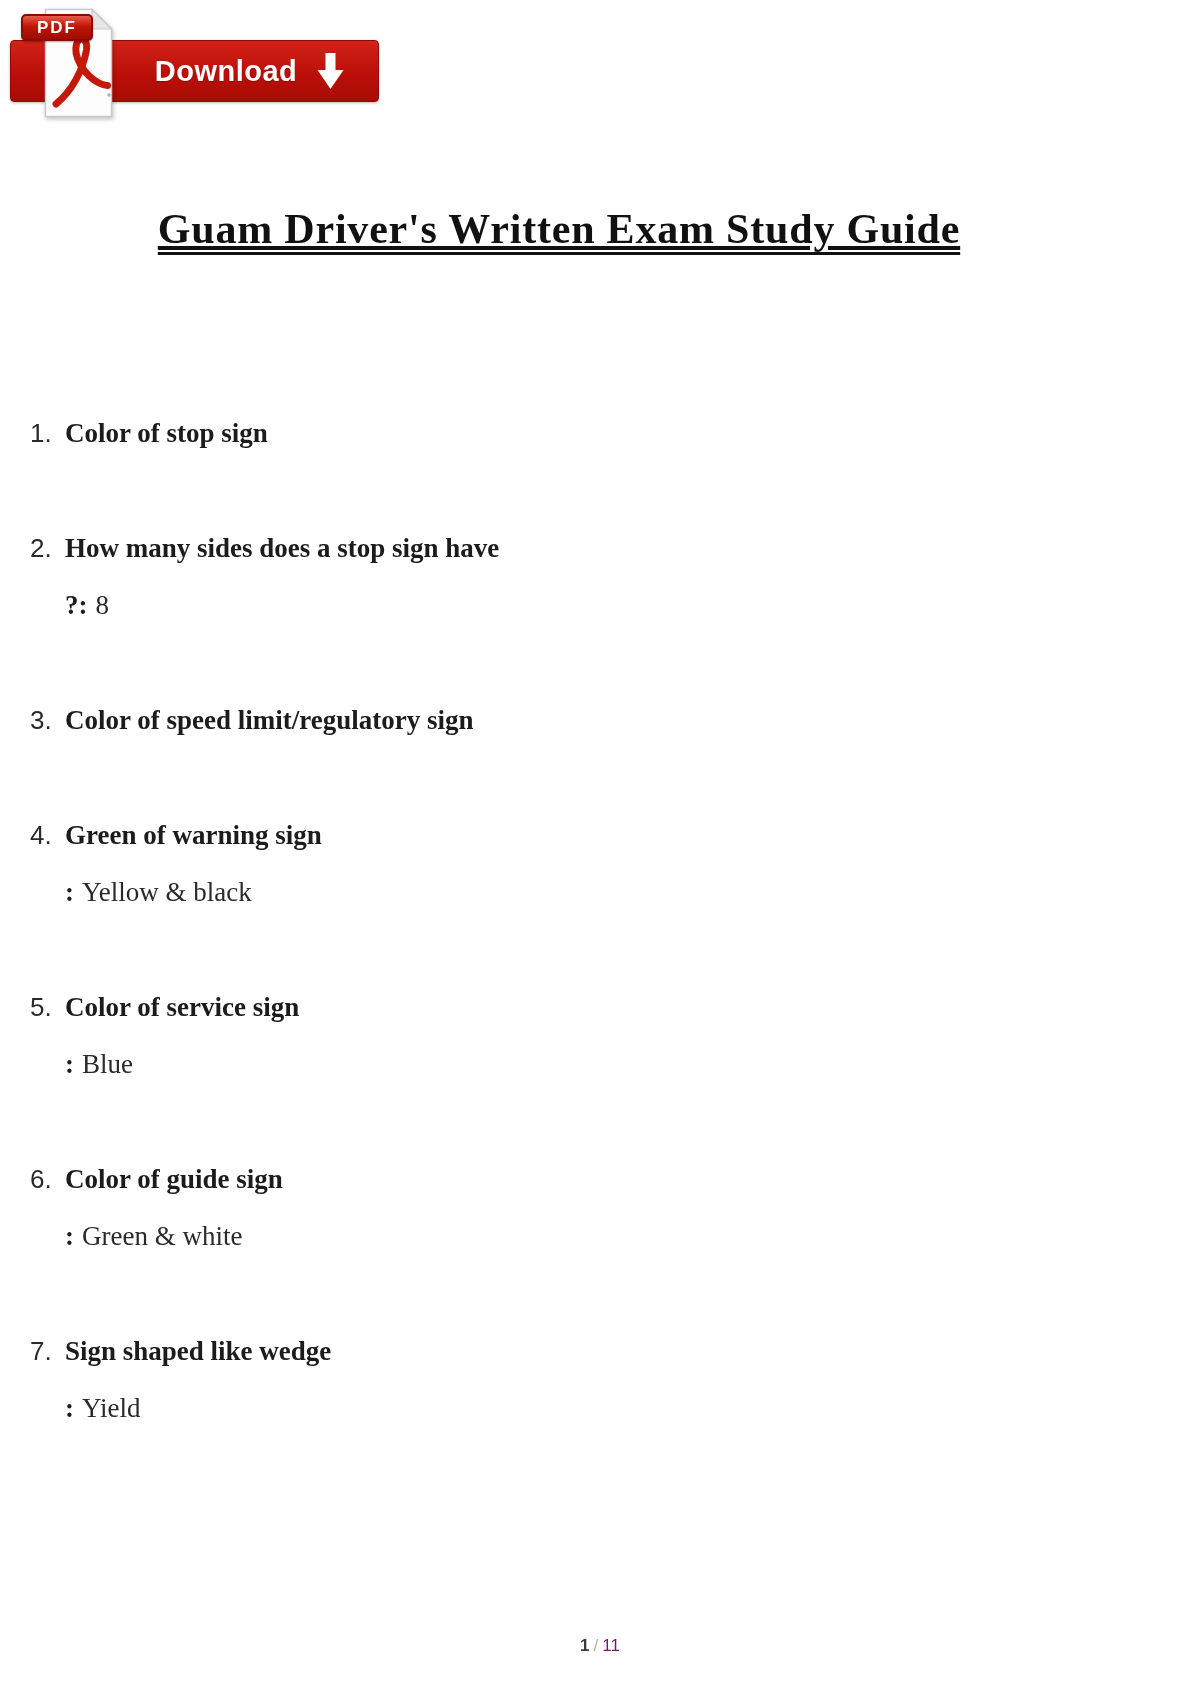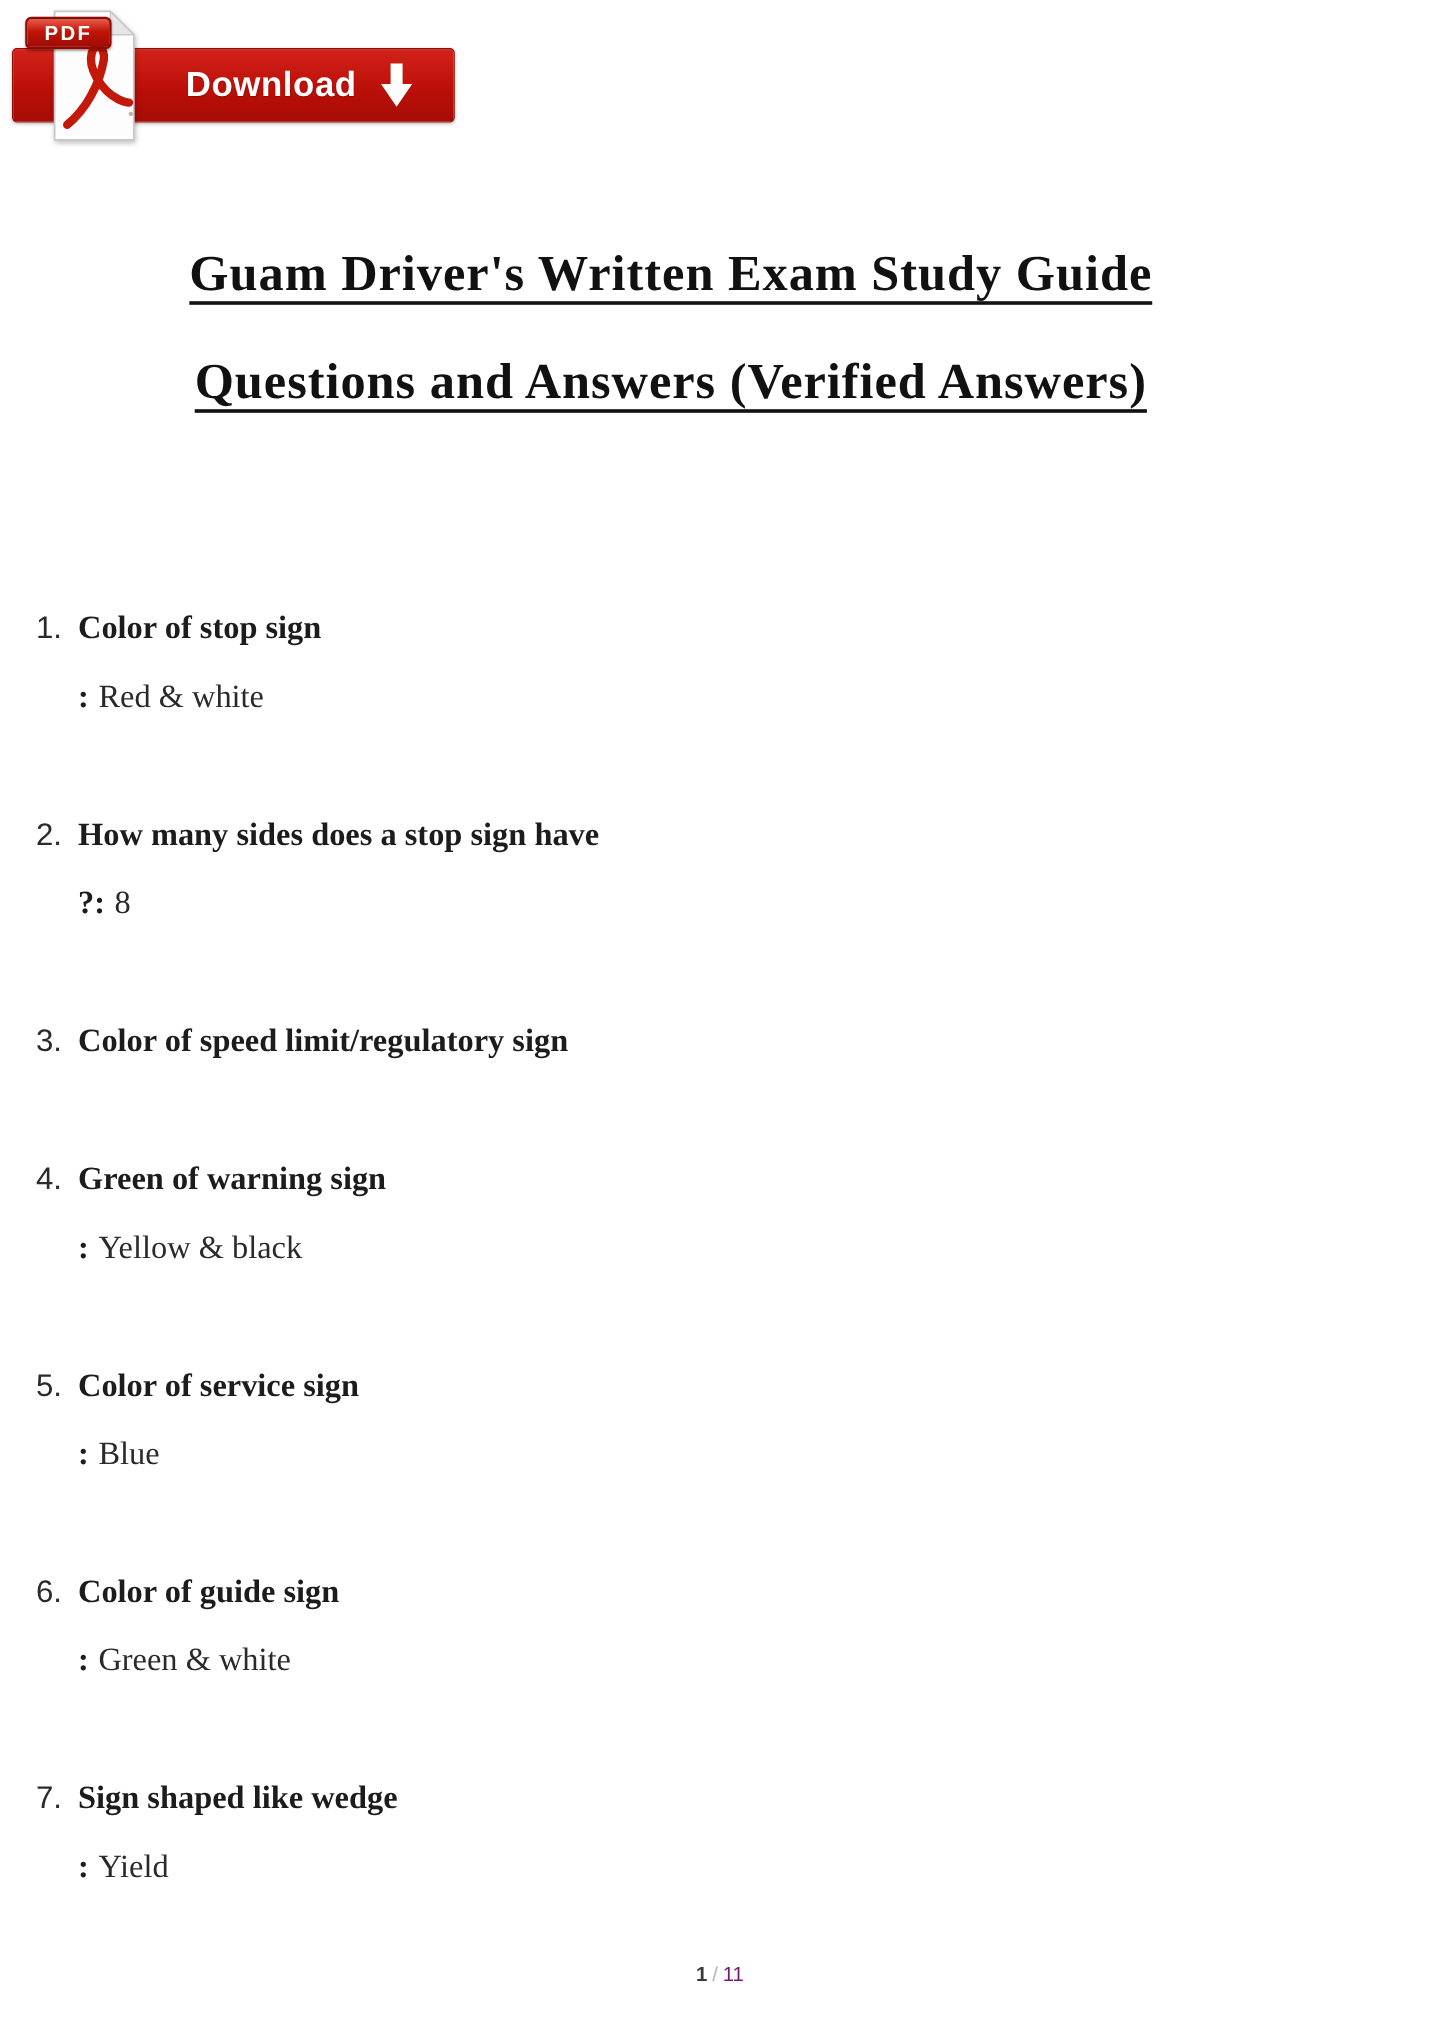--- a/index.html
+++ b/index.html
@@ -87,20 +87,21 @@
   
   .page-title {
     margin: 0;
     padding-top: 184px;
     width: 1118px;
     text-align: center;
     font-size: 42px;
     font-weight: bold;
     color: #111111;
     letter-spacing: 0.8px;
+    text-decoration: underline;
   }
   .title-line {
     display: block;
     line-height: 90px;
   }
   .title-line .u {
     text-decoration: underline;
     text-decoration-thickness: 3px;
     text-underline-offset: 9px;
   }
@@ -170,32 +171,28 @@
     <g>
       <path d="M13 97 C29 84 40 63 43.5 43 C45 32 36.5 28 33.5 37 C30 49 40.5 68 56 76 C59 77.5 62 78.5 64.5 78.5" fill="none" stroke="#c2190b" stroke-width="7" stroke-linecap="round"></path>
       <circle cx="66" cy="88" r="1.8" fill="#b5b5b5"></circle>
     </g>
   </svg>
   <span class="pdf-badge">PDF</span>
 </button>
 
 <h1 class="page-title">
   <span class="title-line"><span class="u">Guam Driver's Written Exam Study Guide</span></span>
-  <span class="title-line"><span class="u">Questions and Answers (Verified Answers)</span></span>
 </h1>
 
 <div class="qa-list">
 
   <div class="qa-item">
     <div class="q-line">
       <span class="q-number">1.</span>
       <span class="q-text">Color of stop sign</span>
-    </div>
-    <div class="a-line">
-      <span class="a-prefix">:</span><span class="a-text">Red &amp; white</span>
     </div>
   </div>
 
   <div class="qa-item">
     <div class="q-line">
       <span class="q-number">2.</span>
       <span class="q-text">How many sides does a stop sign have</span>
     </div>
     <div class="a-line">
       <span class="a-prefix">?:</span><span class="a-text">8</span>

